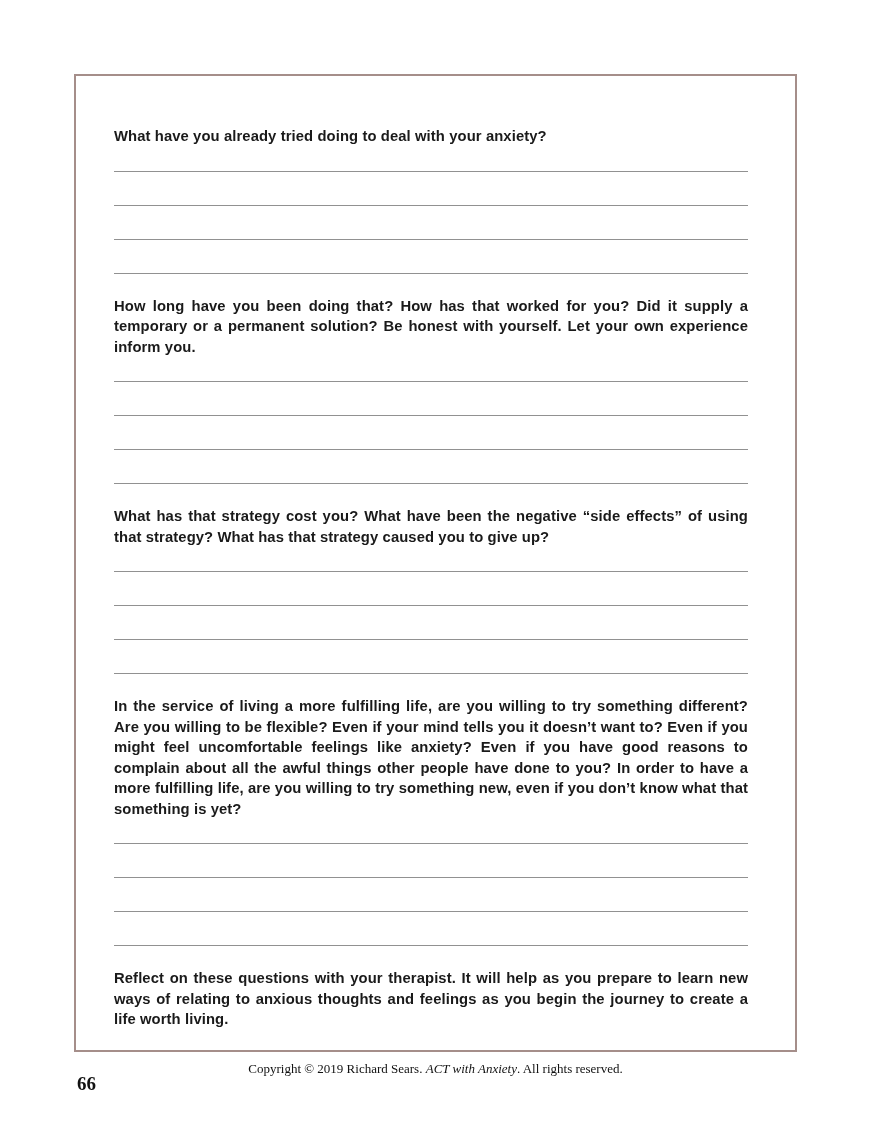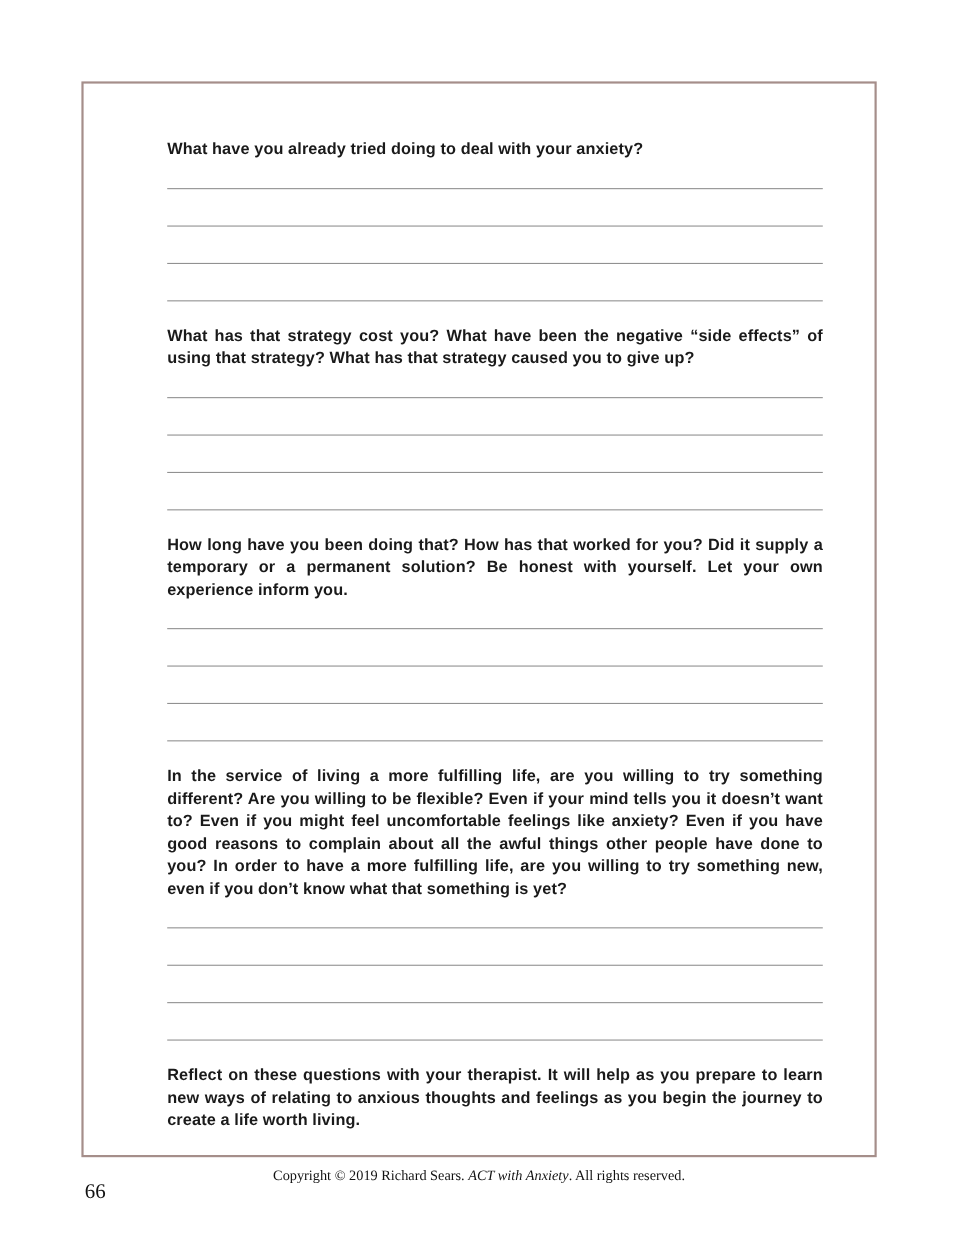--- a/index.html
+++ b/index.html
@@ -21,21 +21,21 @@
     height: 1132px;
     background: #ffffff;
   }
   .worksheet-box {
     position: absolute;
     left: 74px;
     top: 74px;
     width: 723px;
     height: 978px;
     border: 2px solid var(--border);
-    padding: 50px 47px 0 76px;
+    padding: 50px 47px 0 38px;
   }
   .question {
     font-size: 14.8px;
     line-height: 20.5px;
     font-weight: 700;
     color: var(--text);
     text-align: justify;
     letter-spacing: 0.1px;
   }
   .rules { width: 100%; }
@@ -55,21 +55,21 @@
     font-family: "Liberation Serif", "DejaVu Serif", serif;
     font-size: 13px;
     color: #111111;
   }
   .copyright-footer em { }
   .page-number {
     position: absolute;
     left: 77px;
     top: 1073px;
     font-family: "Liberation Serif", "DejaVu Serif", serif;
-    font-weight: 400;
+    font-weight: 700;
     font-size: 19px;
     color: #111111;
   }
 </style>
 </head>
 <body>
 
 <div class="page">
 
   <div class="worksheet-box">
@@ -78,31 +78,31 @@
       <p class="question">What have you already tried doing to deal with your anxiety?</p>
       <div class="rules">
         <div class="rule"></div>
         <div class="rule"></div>
         <div class="rule"></div>
         <div class="rule"></div>
       </div>
     </div>
 
     <div class="section">
-      <p class="question">What has that strategy cost you? What have been the negative “side effects” of using that strategy? What has that strategy caused you to give up?</p>
+      <p class="question">How long have you been doing that? How has that worked for you? Did it supply a temporary or a permanent solution? Be honest with yourself. Let your own experience inform you.</p>
       <div class="rules">
         <div class="rule"></div>
         <div class="rule"></div>
         <div class="rule"></div>
         <div class="rule"></div>
       </div>
     </div>
 
     <div class="section">
-      <p class="question">How long have you been doing that? How has that worked for you? Did it supply a temporary or a permanent solution? Be honest with yourself. Let your own experience inform you.</p>
+      <p class="question">What has that strategy cost you? What have been the negative “side effects” of using that strategy? What has that strategy caused you to give up?</p>
       <div class="rules">
         <div class="rule"></div>
         <div class="rule"></div>
         <div class="rule"></div>
         <div class="rule"></div>
       </div>
     </div>
 
     <div class="section">
       <p class="question">In the service of living a more fulfilling life, are you willing to try something different? Are you willing to be flexible? Even if your mind tells you it doesn’t want to? Even if you might feel uncomfortable feelings like anxiety? Even if you have good reasons to complain about all the awful things other people have done to you? In order to have a more fulfilling life, are you willing to try something new, even if you don’t know what that something is yet?</p>

